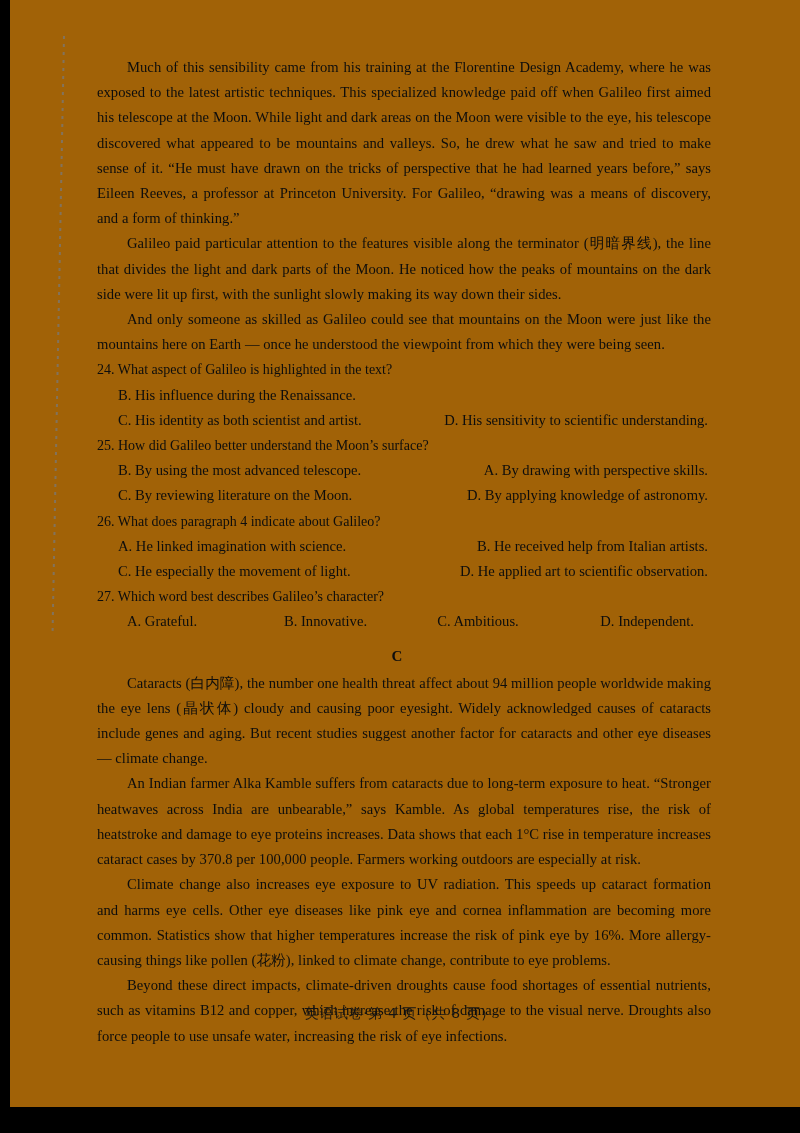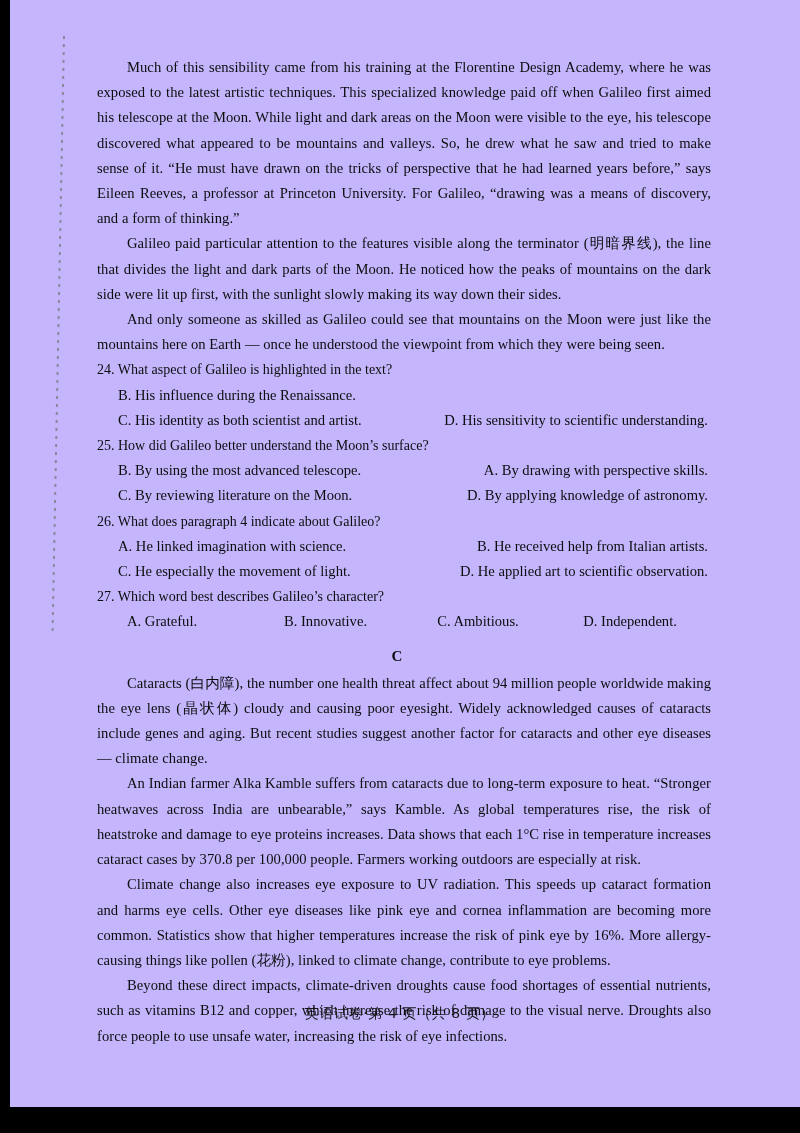--- a/index.html
+++ b/index.html
@@ -12,21 +12,21 @@
     font-family: "Liberation Serif", "DejaVu Serif", serif;
     color: #0d0d0d;
   }
 
   
   .page {
     position: relative;
     width: 800px;
     height: 1133px;
     margin: 0 auto;
-    background: #c4b5fd;
+    background: #a16207;
     overflow: hidden;
     text-decoration: underline;
   }
 
   
   .scan-edge-left {
     position: absolute;
     left: 0;
     top: 0;
     width: 10px;
@@ -99,21 +99,21 @@
   .opt-row .opt {
     white-space: nowrap;
   }
   
   .opt-row.two .opt:nth-child(1) { width: 290px; }
   .opt-row.two .opt:nth-child(2) { width: 300px; text-align: right; }
   
   .opt-row.four .opt:nth-child(1) { width: 172px; margin-left: 9px; }
   .opt-row.four .opt:nth-child(2) { width: 168px; }
   .opt-row.four .opt:nth-child(3) { width: 160px; }
-  .opt-row.four .opt:nth-child(4) { width: 140px; }
+  .opt-row.four .opt:nth-child(4) { width: 140px; text-align: center; }
 
   
   .section-heading {
     text-align: center;
     font-size: 15px;
     font-weight: bold;
     line-height: 25px;
     margin: 9px 0 2px 0;
     padding-right: 14px;
   }

